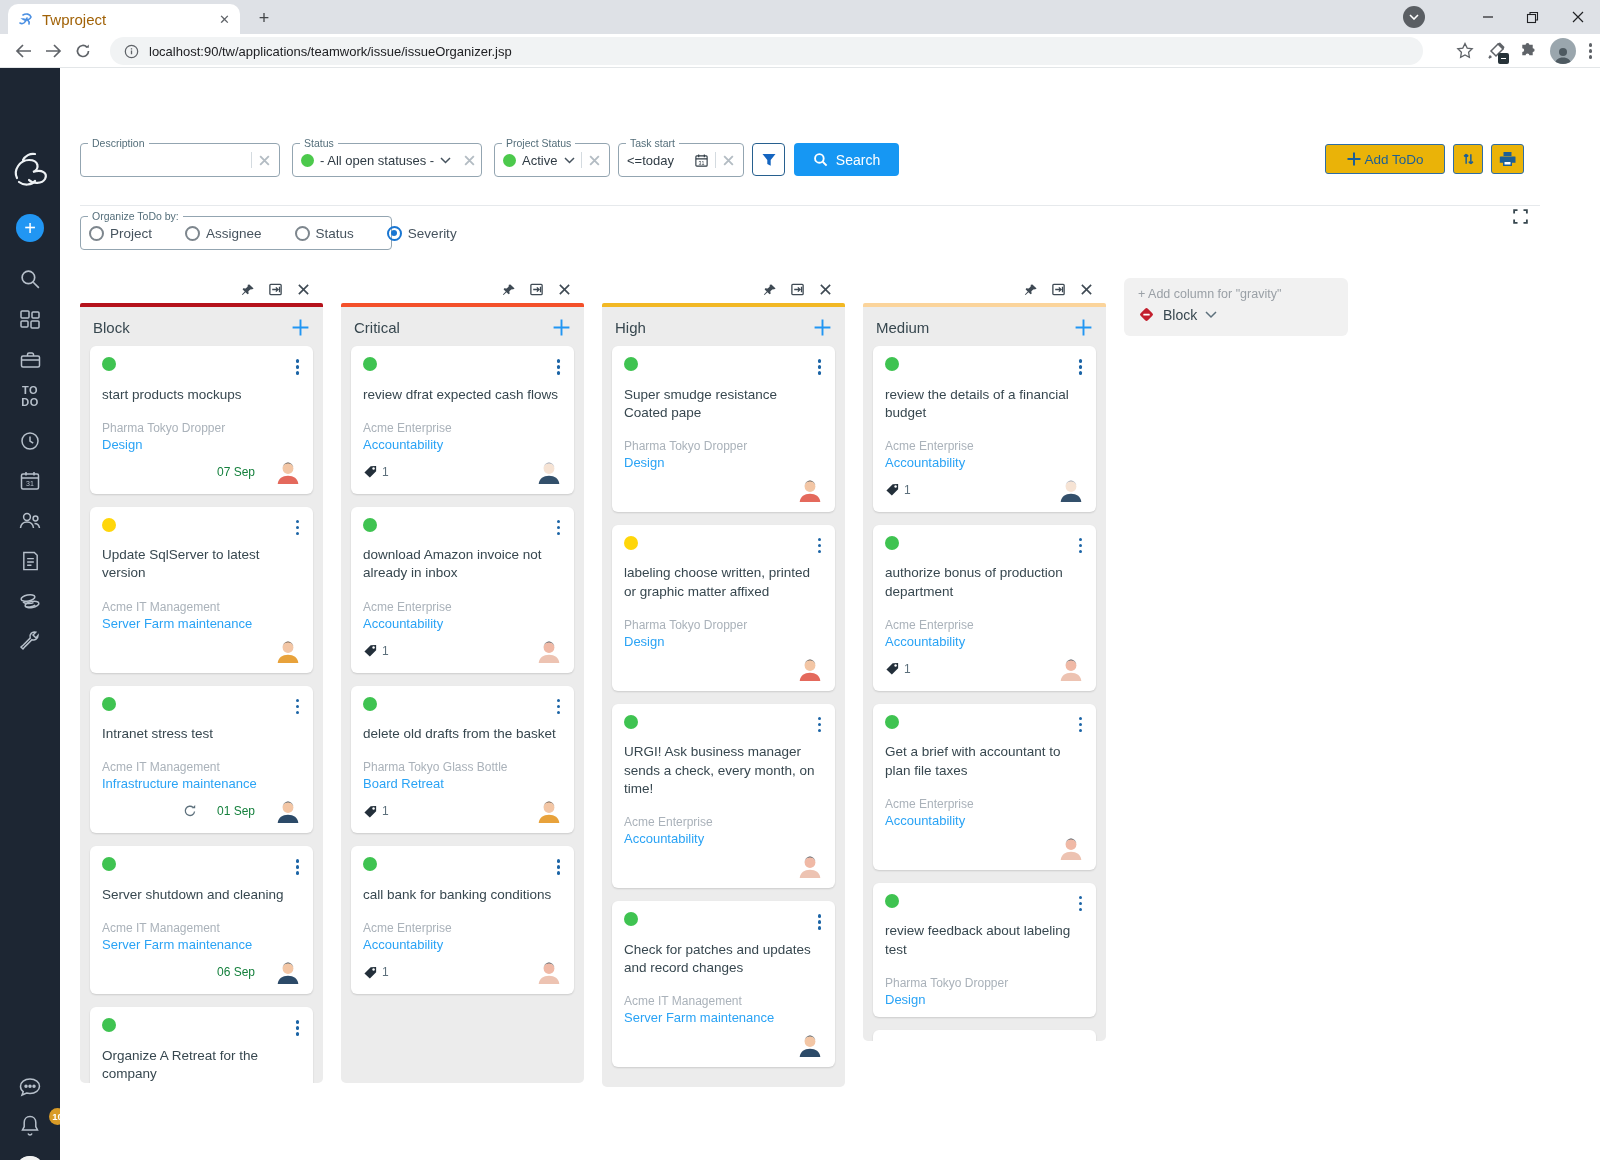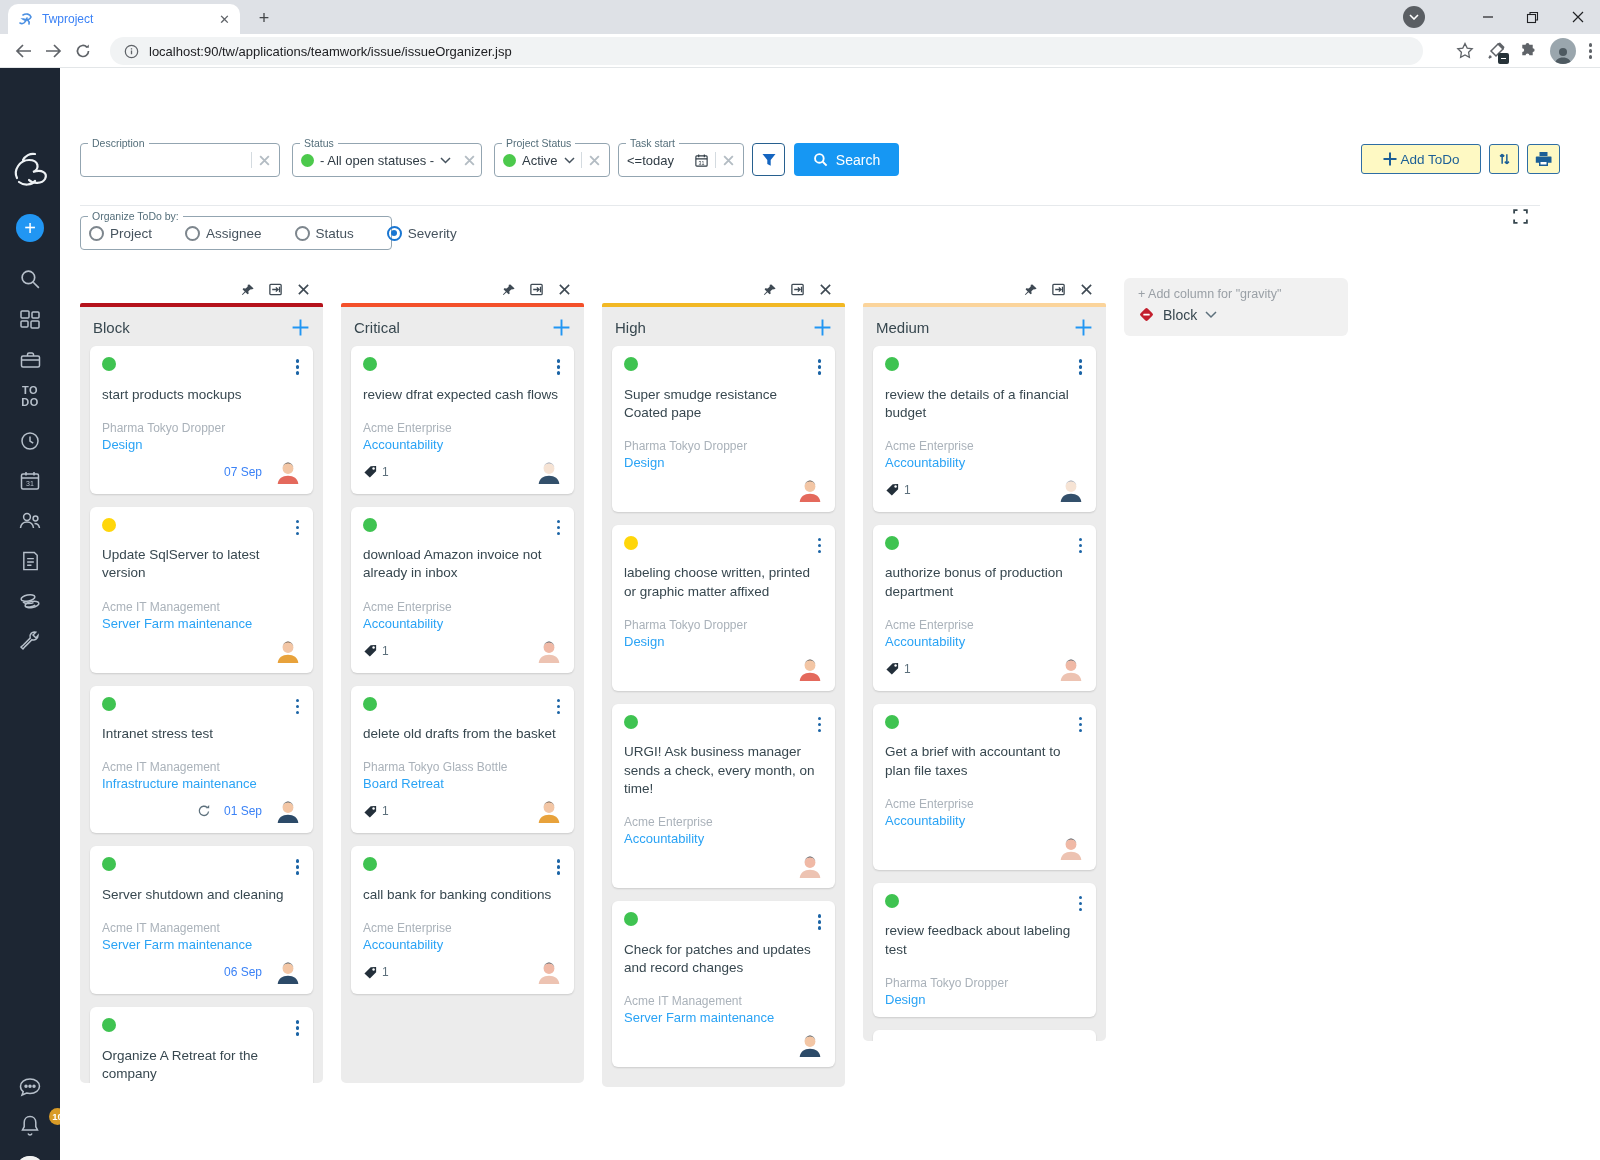--- a/index.html
+++ b/index.html
@@ -3,21 +3,21 @@
 <meta charset="utf-8">
 <style>
   * { margin:0; padding:0; box-sizing:border-box; }
   html,body { width:1600px; height:1160px; overflow:hidden; background:#fff;
     font-family:"Liberation Sans","DejaVu Sans",sans-serif; }
 
   
   .tabstrip { position:absolute; left:0; top:0; width:1600px; height:34px; background:#dee1e6; }
   .tab { position:absolute; left:8px; top:4px; width:232px; height:30px; background:#fff;
     border-radius:10px 10px 0 0; display:flex; align-items:center; padding:0 10px; gap:8px; }
-  .tab-title { font-size:12px; color:#3b82f6; flex:1; }
+  .tab-title { font-size:15px; color:#a16207; flex:1; }
   .tab-x { color:#5f6368; font-size:13px; line-height:1; }
   .newtab { position:absolute; left:254px; top:9px; width:20px; height:20px; color:#44474a;
     font-size:18px; text-align:center; line-height:19px; }
   .winbtns { position:absolute; right:0; top:0; height:34px; display:flex; align-items:center; }
   .wb { width:45px; height:34px; display:flex; align-items:center; justify-content:center; }
   .chrome-profile-circle { position:absolute; left:1403px; top:6px; width:22px; height:22px;
     border-radius:50%; background:#5a5e63; display:flex; align-items:center; justify-content:center; }
 
   .toolbar { position:absolute; left:0; top:34px; width:1600px; height:34px; background:#fff;
     border-bottom:1px solid #e3e6e8; display:flex; align-items:center; }
@@ -53,22 +53,22 @@
     font-family:inherit; background:transparent; }
   .fdiv { width:1px; height:16px; background:#d4dbe0; }
   .gdot { width:13px; height:13px; border-radius:50%; background:#4cc94c; flex:none; }
   .fx, .chev, .calic { display:flex; align-items:center; }
 
   .btn-funnel { position:absolute; left:692px; top:75px; width:33px; height:33px; border:1.5px solid #27608f;
     border-radius:4px; background:#fff; display:flex; align-items:center; justify-content:center; }
   .btn-search { position:absolute; left:734px; top:75px; width:105px; height:33px; background:#1697f3;
     border:none; border-radius:4px; color:#fff; font-size:14px; display:flex; align-items:center;
     justify-content:center; gap:8px; font-family:inherit; }
-  .ghost { border:1px solid #2e6da4; background:#fef9c3; border-radius:3px; color:#1c5f96;
-    display:flex; align-items:center; justify-content:center; font-family:inherit;margin-left:36px; }
+  .ghost { border:1px solid #2e6da4; background:#eab308; border-radius:3px; color:#1c5f96;
+    display:flex; align-items:center; justify-content:center; font-family:inherit; }
   .btn-addtodo { position:absolute; left:1265px; top:76px; width:120px; height:30px; font-size:13.5px; gap:2px; }
   .btn-sort { position:absolute; left:1393px; top:76px; width:30px; height:30px; }
   .btn-print { position:absolute; left:1431px; top:76px; width:33px; height:30px; }
 
   .hr { position:absolute; left:20px; top:137px; width:1460px; height:1px; background:#e6e9ec; }
   .organize { left:20px; top:148px; width:312px; gap:33px; }
   .radio-item { display:flex; align-items:center; gap:6px; font-size:13.5px; color:#46535e; }
   .rdot { width:15px; height:15px; border-radius:50%; border:2px solid #7d868d; position:relative; }
   .radio-item.sel .rdot { border-color:#1976d2; }
   .radio-item.sel .rdot::after { content:""; position:absolute; left:2.5px; top:2.5px; width:6px; height:6px;
@@ -91,21 +91,21 @@
   .card-top { display:flex; justify-content:space-between; align-items:flex-start; }
   .dot { width:14px; height:14px; border-radius:50%; }
   .kebab { display:flex; flex-direction:column; gap:2.5px; padding:2px; }
   .kebab i { width:3.5px; height:3.5px; border-radius:50%; background:#1b64a6; }
   .card-title { margin-top:9px; font-size:13.5px; color:#37474f; line-height:1.35; }
   .card-title.clamp { display:-webkit-box; -webkit-line-clamp:3; -webkit-box-orient:vertical; overflow:hidden; }
   .card-project { margin-top:17px; font-size:12px; color:#aab2ba; }
   .card-task { font-size:13px; color:#2aa3f5; margin-top:1px; display:inline-block; }
   .card-foot { margin-top:6px; min-height:26px; display:flex; align-items:center; justify-content:space-between; }
   .foot-left { display:flex; align-items:center; gap:4px; font-size:12px; color:#5d707c; }
-  .foot-right { display:flex; align-items:center; gap:13px; margin-left:auto; font-size:12px; color:#3b82f6;justify-content:space-between; }
+  .foot-right { display:flex; align-items:center; gap:20px; margin-left:auto; font-size:12px; color:#15803d;justify-content:space-between; }
   .avatar { width:26px; height:26px; display:flex; }
 
   .add-col-panel { position:absolute; left:1064px; top:210px; width:224px; height:58px; background:#f1f1f1;
     border-radius:6px; padding:9px 14px; }
   .acp-title { font-size:12.5px; color:#9aa0a6; }
   .acp-row { display:flex; align-items:center; gap:8px; margin-top:5px; }
   .acp-val { font-size:14px; color:#37474f; }
 </style>
 </head>
 <body>

